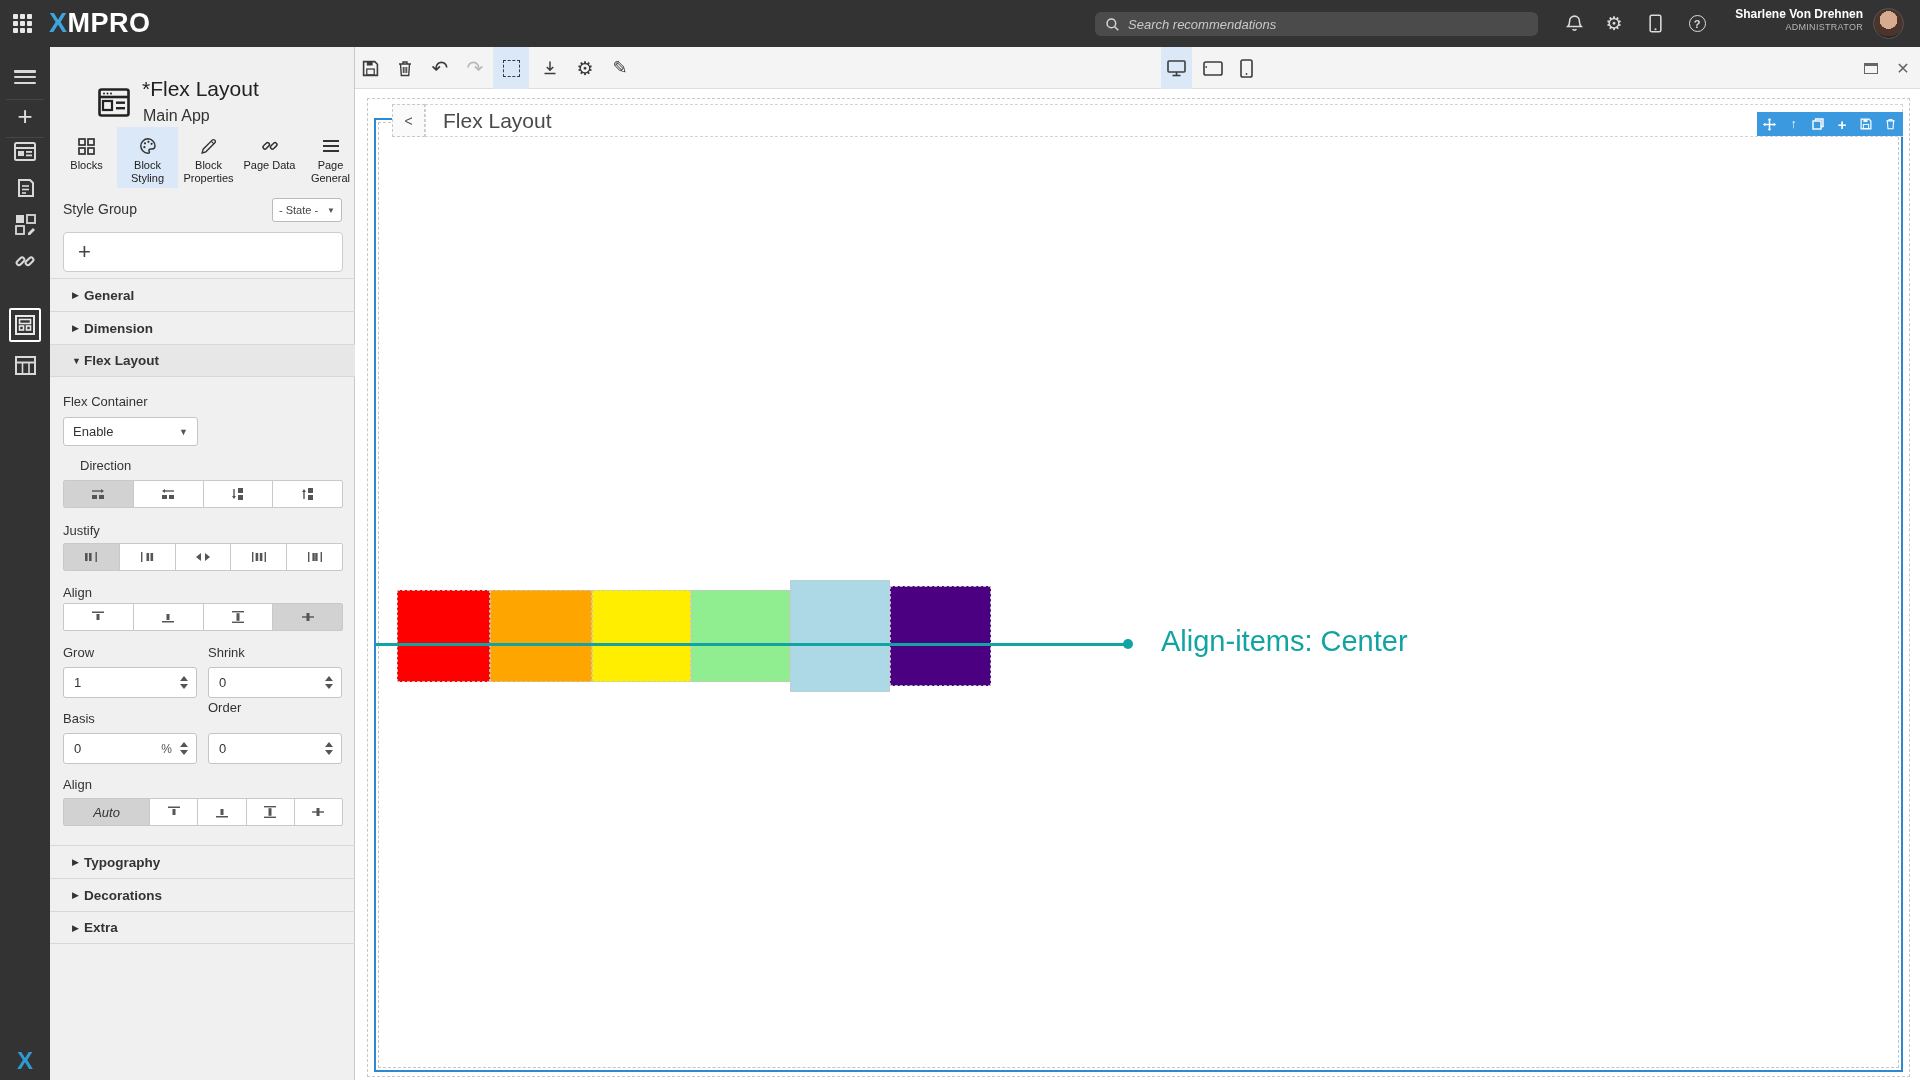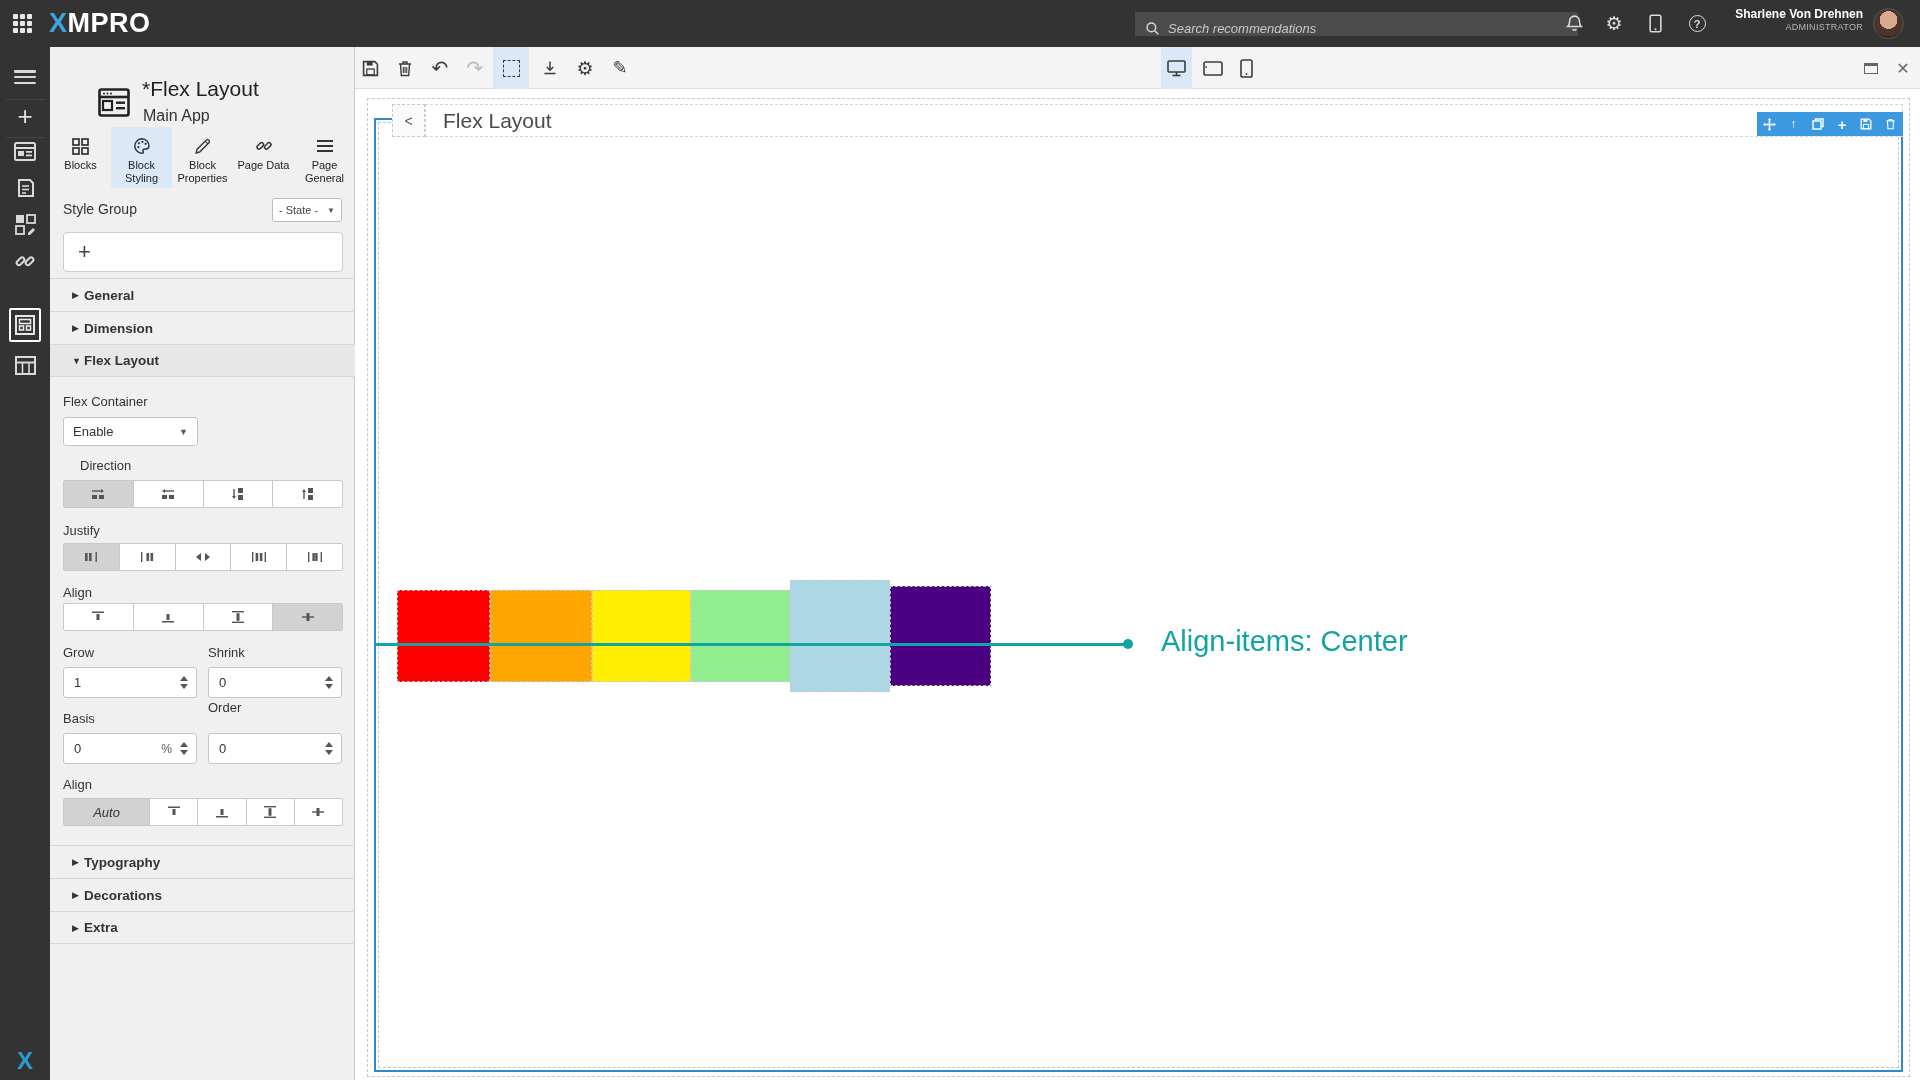--- a/index.html
+++ b/index.html
@@ -6,21 +6,21 @@
   html,body { width:1920px; height:1080px; overflow:hidden; background:#fff;
     font-family:"Liberation Sans","DejaVu Sans",sans-serif; }
   #stage { position:relative; width:1920px; height:1080px; }
 
   
   #topbar { position:absolute; left:0; top:0; width:1920px; height:47px; background:#333333; display:flex; align-items:center; z-index:50; }
   .grid-icon { width:20px; height:20px; margin-left:13px; display:grid; grid-template-columns:repeat(3,5px); grid-template-rows:repeat(3,5px); gap:2px; }
   .grid-icon i { background:#e8e8e8; border-radius:1px; }
   .logo { margin-left:16px; font-size:27px; font-weight:bold; letter-spacing:.5px; color:#fff; font-style:normal; }
   .logo .lx { color:#3da4de; }
-  .search-wrap { position:absolute; left:1095px; top:12px; width:443px; height:24px; background:#4b4b4b; border-radius:1px; display:flex; align-items:flex-end;margin-left:40px; }
+  .search-wrap { position:absolute; left:1095px; top:12px; width:443px; height:24px; background:#4b4b4b; border-radius:6px; display:flex; align-items:center; }
   .search-wrap svg { margin-left:10px; }
   .search-wrap input { background:transparent; border:none; outline:none; color:#ddd; font-size:13px; margin-left:8px; width:380px; font-style:italic; }
   .search-wrap input::placeholder { color:#c9c9c9; font-style:italic; }
   .tb-ic { position:absolute; top:0; height:47px; display:flex; align-items:center; justify-content:center; width:26px; }
   .help-circ { width:17px; height:17px; border:1.4px solid #ddd; border-radius:50%; color:#ddd; font-size:11px; font-weight:bold; display:flex; align-items:center; justify-content:center; }
   .userblock { position:absolute; right:57px; top:7px; text-align:right; color:#fff; line-height:1.25; }
   .userblock .uname { font-size:12px;font-weight:bold; }
   .userblock .urole { font-size:9px; color:#b5b5b5; letter-spacing:.3px; }
   .avatar { position:absolute; right:16px; top:8px; width:31px; height:31px; border-radius:50%;
     background:radial-gradient(circle at 50% 38%, #d8ab90 0 38%, #4a342c 39% 70%, #2e2320 71%);
@@ -34,21 +34,21 @@
   .rail-plus { color:#e0e0e0; font-size:26px; font-weight:300; }
   .rail-sep { position:absolute; left:6px; width:38px; height:1px; background:#454545; }
   .rail-active { border:2px solid #fff; border-radius:2px; padding:2px; }
   .rail-x { color:#2f9ad0; font-weight:bold; font-size:24px; }
 
   
   #panel { position:absolute; left:50px; top:47px; width:305px; height:1033px; background:#f0f0f0; border-right:1px solid #c9c9c9; z-index:30; }
   .p-head-icon { position:absolute; left:48px; top:41px; }
   .p-title { position:absolute; left:92px; top:30px; font-size:21px; color:#222; }
   .p-sub { position:absolute; left:93px; top:60px; font-size:16px; color:#333; }
-  .p-tabs { position:absolute; left:0; top:80px; width:311px; height:61px; display:flex; }
+  .p-tabs { position:absolute; left:0; top:80px; width:311px; height:61px; display:flex;justify-content:flex-end; }
   .p-tab { width:61px; height:61px; display:flex; flex-direction:column; align-items:center; padding-top:10px; cursor:pointer; }
   .p-tab.sel { background:#dbe8f8; }
   .p-tab .ticon { height:18px; display:flex; align-items:center; justify-content:center; }
   .p-tab .tlabel { font-size:11px; color:#222; text-align:center; line-height:1.22; margin-top:4px; }
   .sg-label { position:absolute; left:13px; top:154px; font-size:14px; color:#333; }
   .sg-select { position:absolute; left:222px; top:151px; width:70px; height:24px; background:#fff; border:1px solid #bbb; border-radius:3px; font-size:11px; color:#444; display:flex; align-items:center; justify-content:space-between; padding:0 6px; }
   .sg-caret { font-size:8px; color:#555; }
   .add-box { position:absolute; left:13px; top:185px; width:280px; height:40px; background:#fff; border:1px solid #ccc; border-radius:4px; display:flex; align-items:center; }
   .add-box span { font-size:22px; color:#444; margin-left:14px; font-weight:300; }
   .sec { position:absolute; left:0; width:305px; height:33px; border-top:1px solid #d8d8d8; display:flex; align-items:center; cursor:pointer; }

